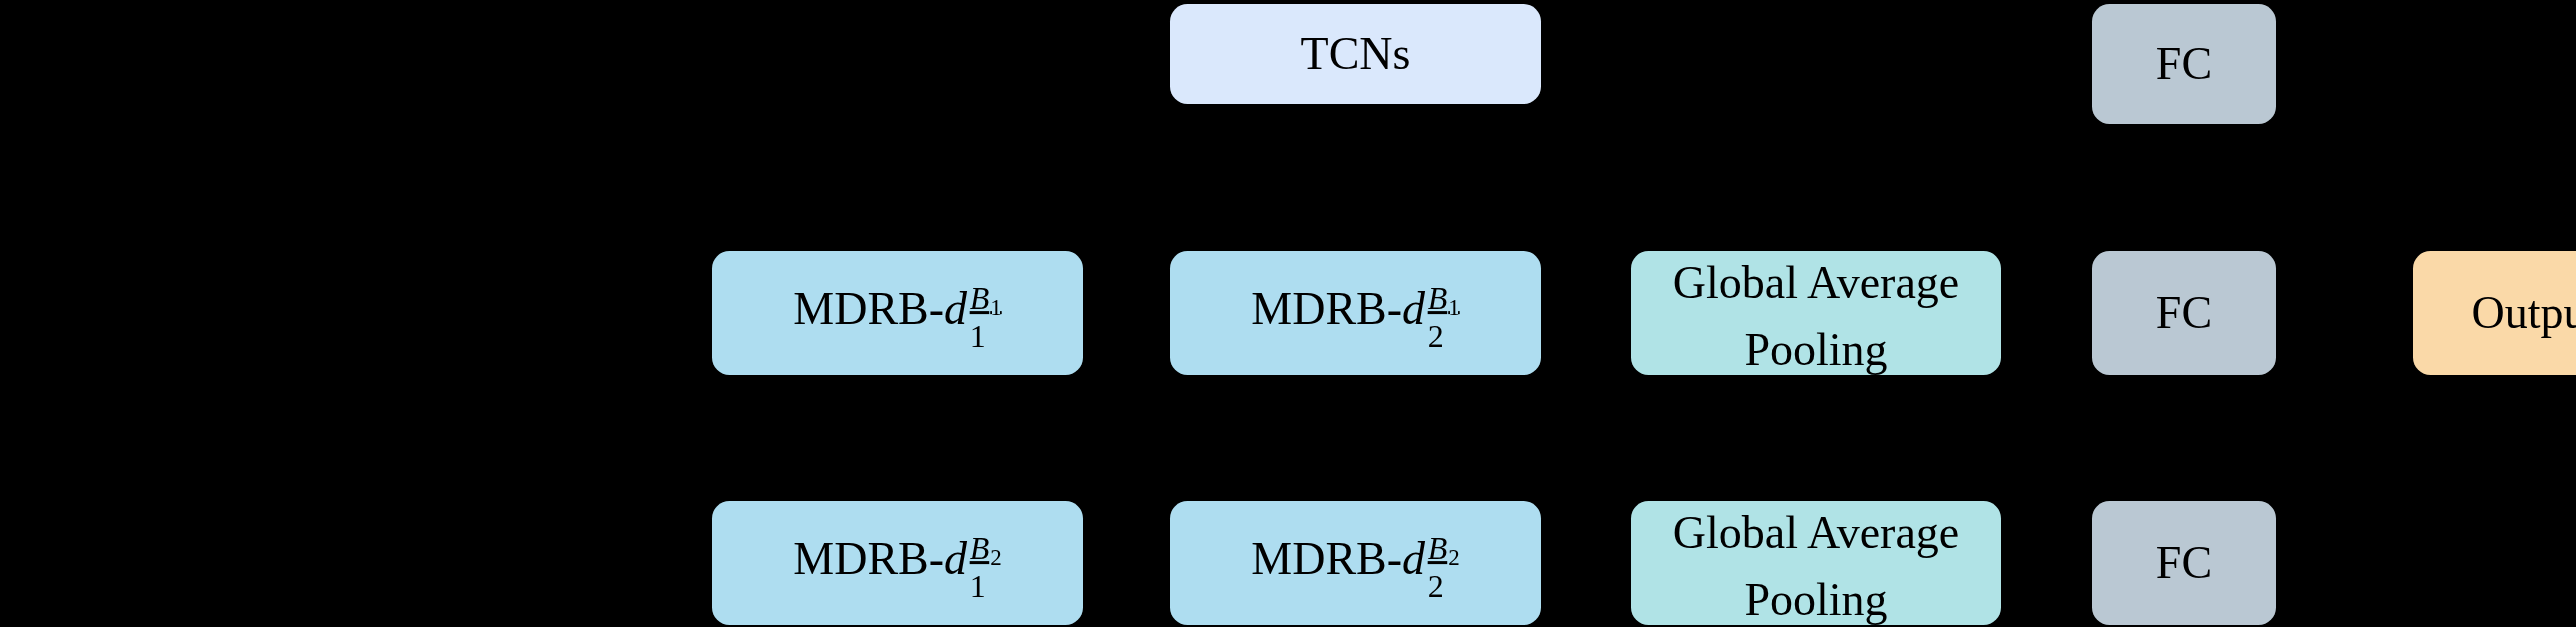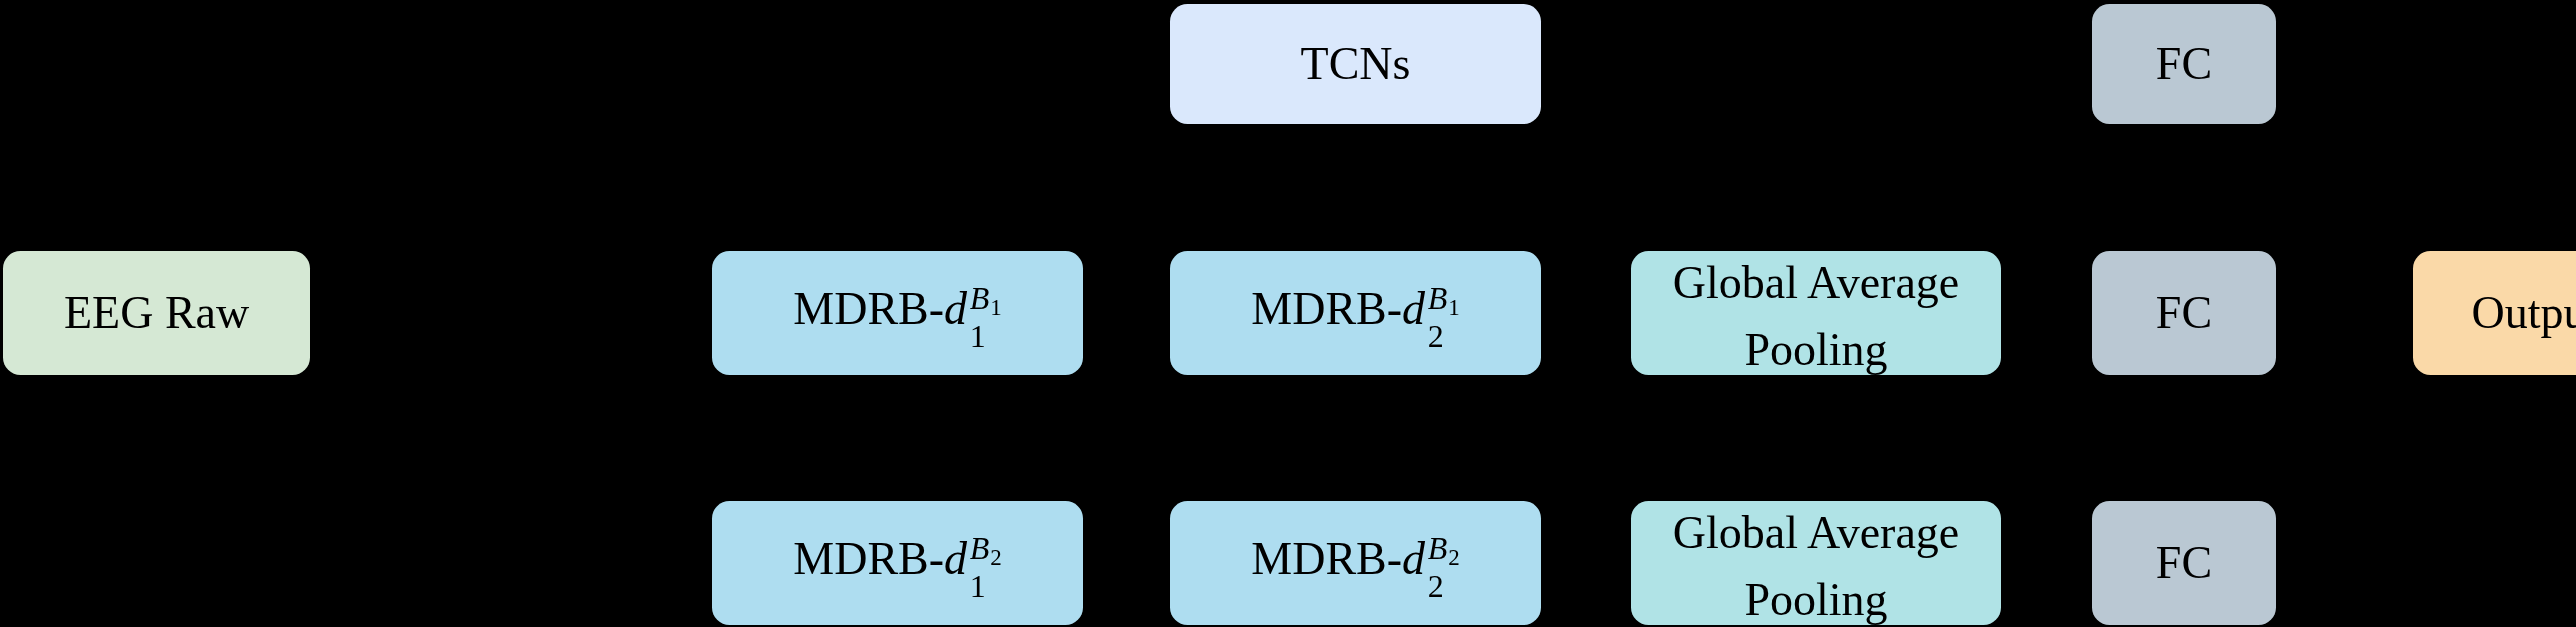--- a/index.html
+++ b/index.html
@@ -35,26 +35,26 @@
   .stack {
     display: inline-flex;
     flex-direction: column;
     align-items: flex-start;
     vertical-align: middle;
     line-height: 1;
     margin-left: 2.6px;
     row-gap: 6.2px;
     transform: translateY(4.1px);
   }
-  .sup  { font-size: 32px; }
+  .sup  { font-size: 32px; text-decoration: underline; }
   .bsub { font-size: 23px; position: relative; bottom: -6.2px; margin-left: 1px; }
   .dsub { font-size: 32px; }
 
   
-  .pos-tcns   { left: 1170px; top:   4.1px; width: 371px; height: 120px; }
+  .pos-tcns   { left: 1170px; top:   4.1px; width: 371px; height: 100px; }
   .pos-fc-top { left: 2092px; top:   4.1px; width: 184px; height: 120px; }
 
   .pos-eeg    { left:    3.1px; top: 251px; width: 307px; height: 124px; }
   .pos-m1b1   { left: 712px; top: 251px; width: 371px; height: 124px; }
   .pos-m2b1   { left: 1170px; top: 251px; width: 371px; height: 124px; }
   .pos-gap1   { left: 1631px; top: 251px; width: 370px; height: 124px; }
   .pos-fc-mid { left: 2092px; top: 251px; width: 184px; height: 124px; }
   .pos-out    { left: 2413px; top: 251px; width: 245px; height: 124px; }
 
   .pos-m1b2   { left: 712px; top: 501px; width: 371px; height: 124px; }
@@ -68,23 +68,20 @@
 <div id="canvas" style="background-color: rgb(0, 0, 0);">
 
   <div class="block pos-tcns" style="background-color: rgb(218, 232, 252);">
     <span class="lbl">TCNs</span>
   </div>
 
   <div class="block pos-fc-top" style="background-color: rgb(186, 200, 211);">
     <span class="lbl">FC</span>
   </div>
 
-  <div class="block pos-eeg" style="background-color: rgb(213, 232, 212);">
-    <span class="lbl">EEG Raw</span>
-  </div>
 
   <div class="block pos-m1b1" style="background-color: rgb(174, 221, 240);">
     <span class="lbl"><span>MDRB-</span><span class="it">d</span><span class="stack">
           <span class="sup"><span class="it">B</span><span class="bsub">1</span></span>
           <span class="dsub">1</span>
         </span></span>
   </div>
 
   <div class="block pos-m2b1" style="background-color: rgb(174, 221, 240);">
     <span class="lbl"><span>MDRB-</span><span class="it">d</span><span class="stack">

